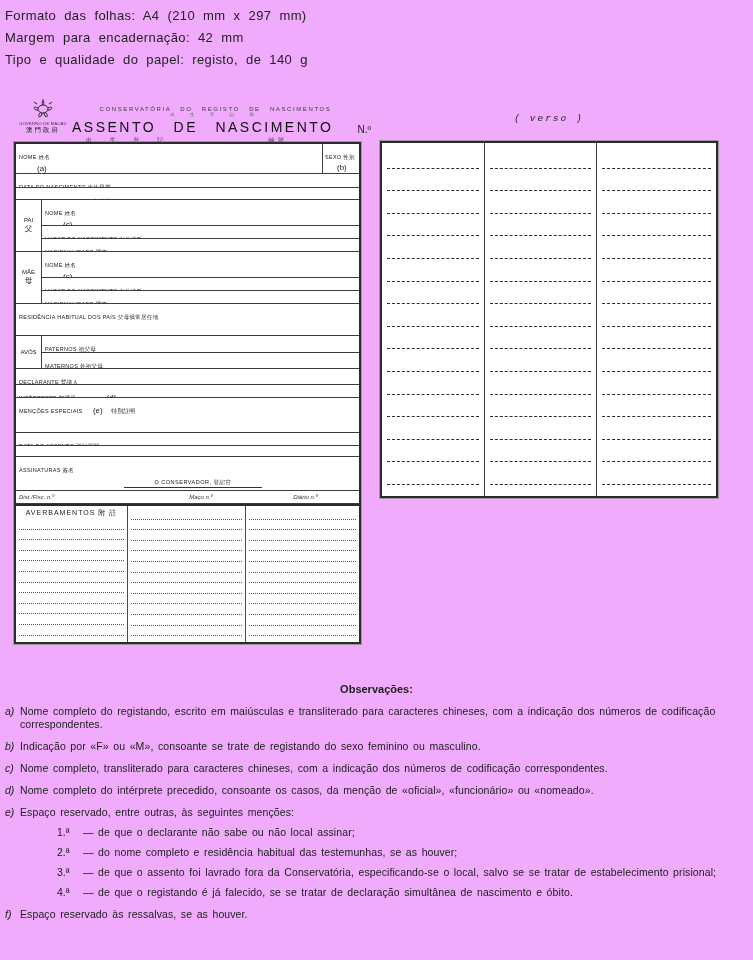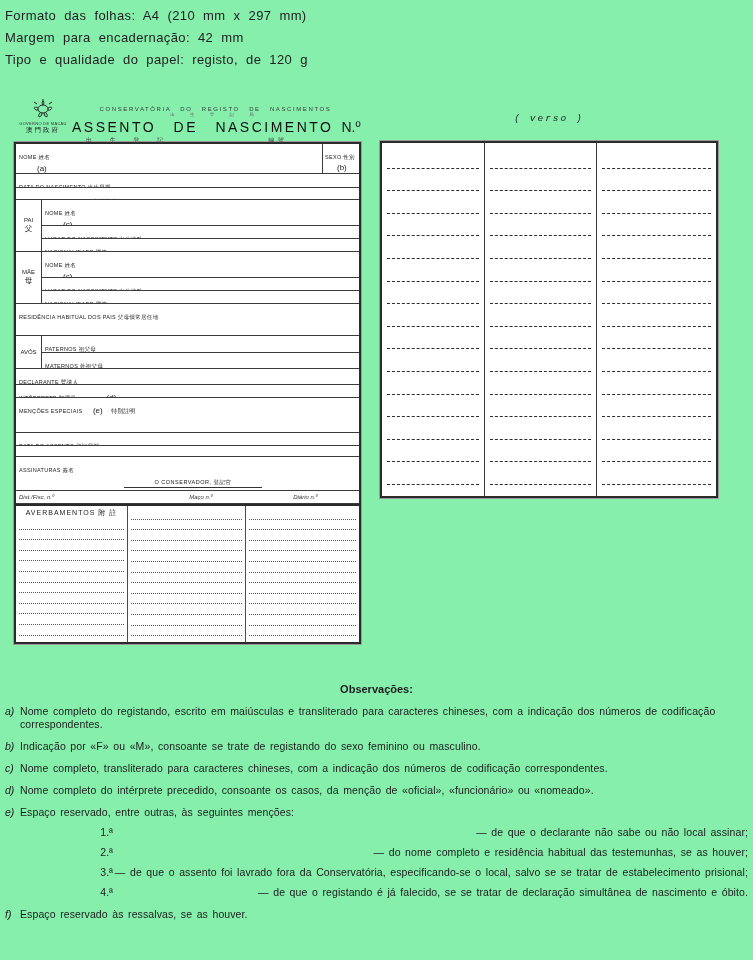--- a/index.html
+++ b/index.html
@@ -1,33 +1,33 @@
 <!DOCTYPE html>
 <html><head>
 <meta charset="utf-8">
 <style>
   html,body{margin:0;padding:0;background:#fff;}
-  .page{position:relative;width:753px;height:960px;background:#86efac;font-family:"Liberation Sans",sans-serif;color:#1a1a1a;overflow:hidden;}
+  .page{position:relative;width:753px;height:960px;background:#f0abfc;font-family:"Liberation Sans",sans-serif;color:#1a1a1a;overflow:hidden;}
 
   
   .specs{position:absolute;left:5px;top:5px;font-size:13px;line-height:22px;letter-spacing:.4px;word-spacing:4px;color:#222;}
 
   
   .form-sheet{position:absolute;left:14px;top:96px;width:347px;}
   .form-header{position:relative;height:46px;}
   .emblem{position:absolute;left:2px;top:1px;width:54px;text-align:center;}
   .emblem svg{display:block;margin:0 auto;}
   .emblem-caption{font-size:4px;letter-spacing:.3px;color:#333;white-space:nowrap;}
   .emblem-zh{font-size:6.5px;letter-spacing:2px;color:#222;}
   .header-center{position:absolute;left:58px;right:2px;top:10px;}
   .dept{font-size:6px;letter-spacing:1.6px;word-spacing:6px;text-align:center;color:#3a3a3a;white-space:nowrap;}
   .dept-zh{font-size:4.5px;letter-spacing:7px;text-align:center;color:#666;}
   .title-row{display:flex;align-items:flex-end;margin-top:2px;}
   .ftitle{font-size:14px;letter-spacing:2.5px;word-spacing:11px;color:#111;white-space:nowrap;}
-  .num-label{font-size:14px;margin-left:8px;white-space:nowrap;}
+  .num-label{font-size:10px;margin-left:24px;white-space:nowrap;}
   .num-line{flex:1;max-width:92px;border-bottom:1px solid #222;height:11px;margin-left:3px;}
   .title-zh-row{display:flex;font-size:6px;letter-spacing:8px;color:#444;padding-left:14px;margin-top:1px;}
   .numzh{margin-left:auto;margin-right:74px;letter-spacing:1px;}
 
   .form-box{border:2px solid #2b2b2b;box-shadow:0 0 0 1px #9a9a9a;background:#fff;box-sizing:border-box;}
   .fr{position:relative;border-bottom:1px solid #3c3c3c;box-sizing:border-box;padding:1px 3px;overflow:hidden;}
   .fr:last-child{border-bottom:none;}
   .flabel{font-size:5.5px;letter-spacing:.3px;color:#222;white-space:nowrap;display:inline-block;}
   .fnote{font-size:8px;color:#222;display:inline-block;}
   .note-under{display:block;margin-left:18px;margin-top:1px;}
@@ -70,32 +70,32 @@
   .vcol2{flex:0 0 112px;border-right:1px solid #3c3c3c;}
   .vcol3{flex:1;}
   .vcol .dline{height:21.6px;border-bottom:1.6px dashed #2e2e2e;}
 
   
   .obs{position:absolute;left:0;top:683px;width:753px;font-size:10.5px;line-height:13px;color:#1c1c1c;}
   .obs-title{text-align:center;font-weight:bold;font-size:11px;margin-bottom:6px;}
   .obs-item{display:flex;margin:9px 5px 0;}
   .obs-marker{flex:0 0 15px;font-style:italic;}
   .obs-text{flex:1;letter-spacing:.1px;word-spacing:1.5px;}
-  .obs-sub{display:flex;margin:7px 5px 0 87px;text-align:right;}
+  .obs-sub{display:flex;margin:7px 5px 0 57px;}
   .obs-sub .sub-marker{flex:0 0 26px;font-style:normal;}
 </style>
 </head>
 <body>
 
 <div class="page">
 
   <div class="specs">
     <div>Formato das folhas: A4 (210 mm x 297 mm)</div>
     <div>Margem para encadernação: 42 mm</div>
-    <div>Tipo e qualidade do papel: registo, de 120 g</div>
+    <div>Tipo e qualidade do papel: registo, de 140 g</div>
   </div>
 
   <div class="form-sheet">
     <div class="form-header">
       <div class="emblem">
         <svg width="32" height="24" viewBox="0 0 32 24">
           <g fill="none" stroke="#222" stroke-width="1">
             <ellipse cx="16" cy="12" rx="5" ry="4"></ellipse>
             <path d="M16 8 C13 3,19 3,16 8"></path>
             <path d="M11 11 C5 8,7 14,11 13"></path>

